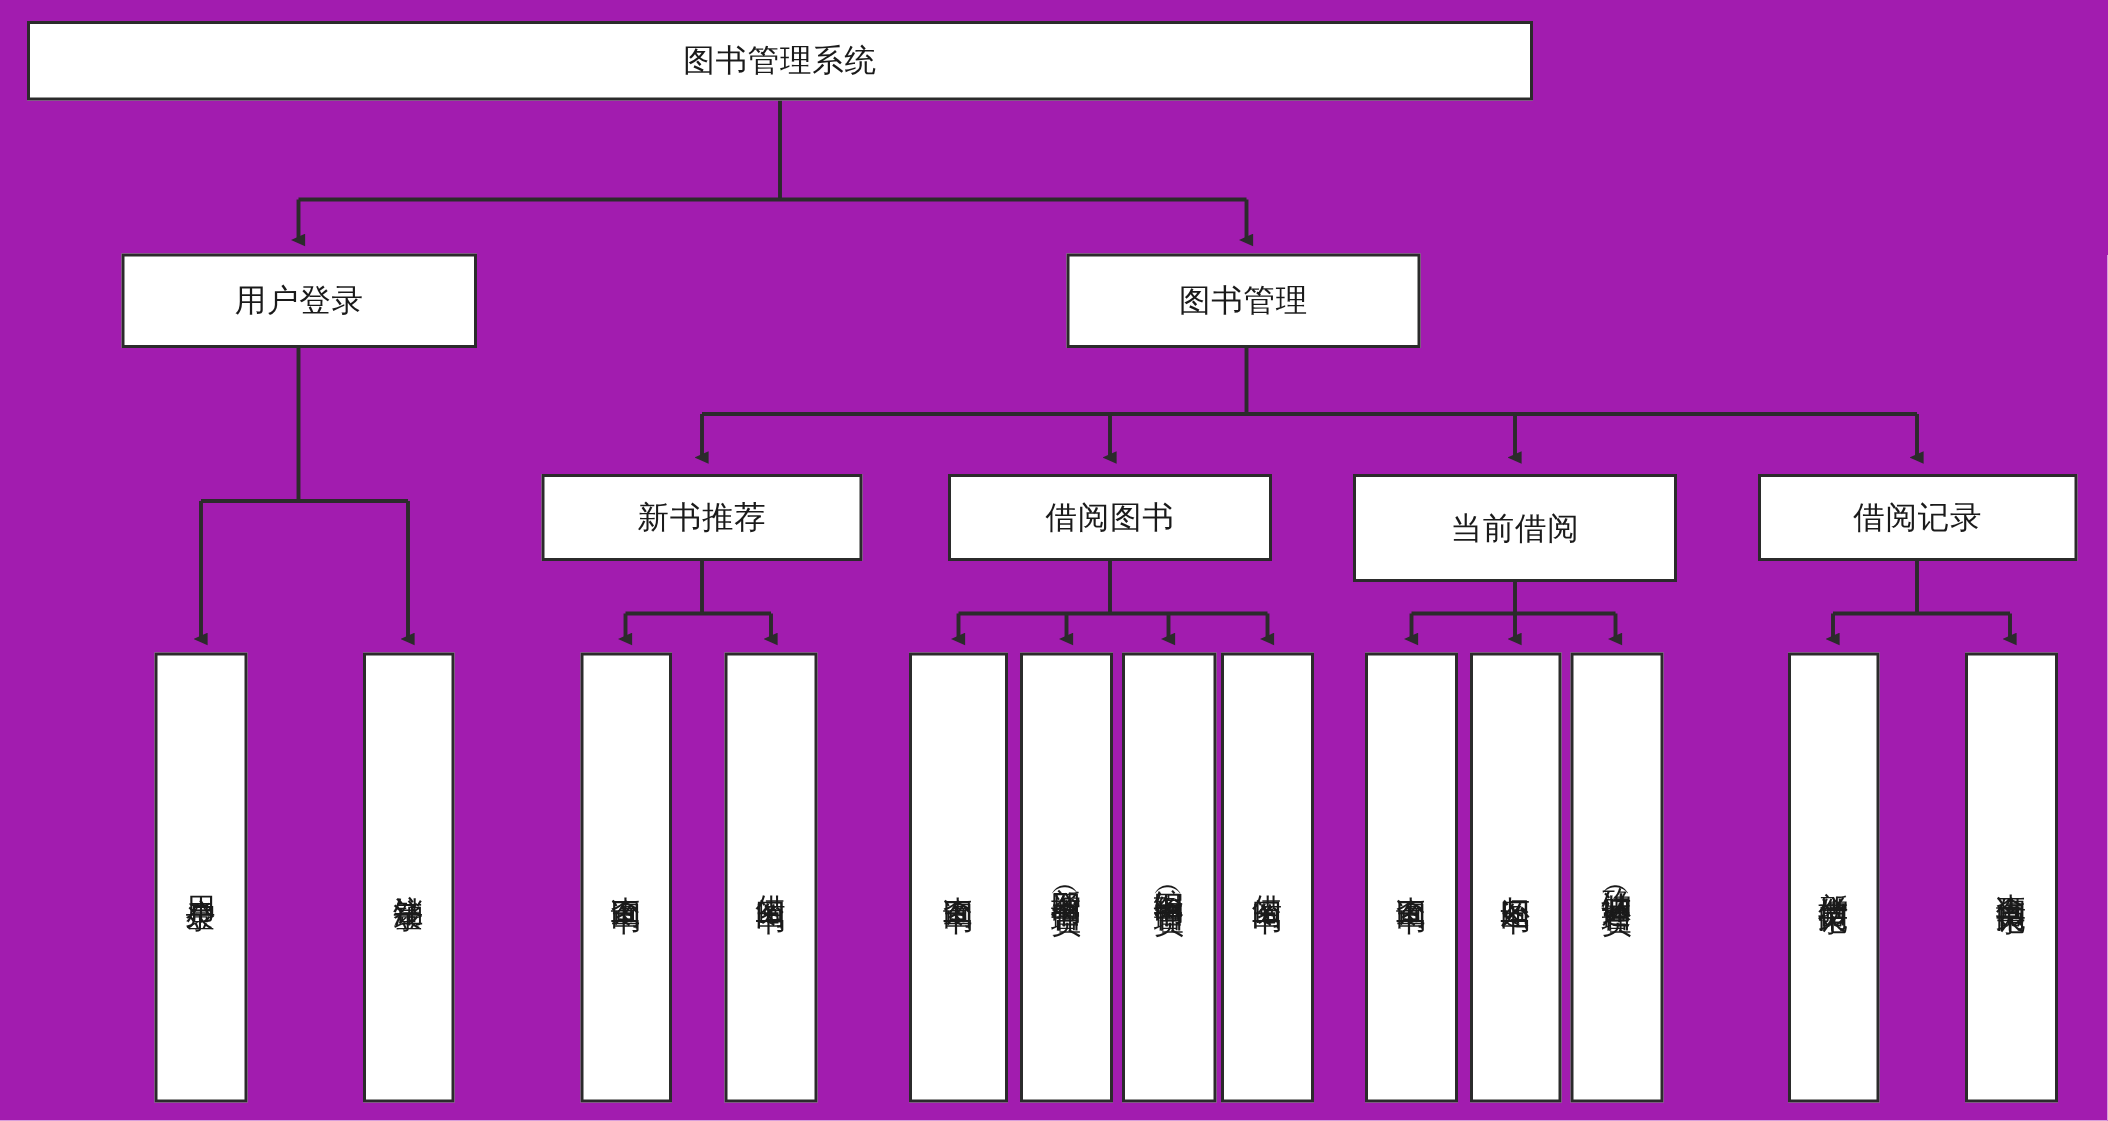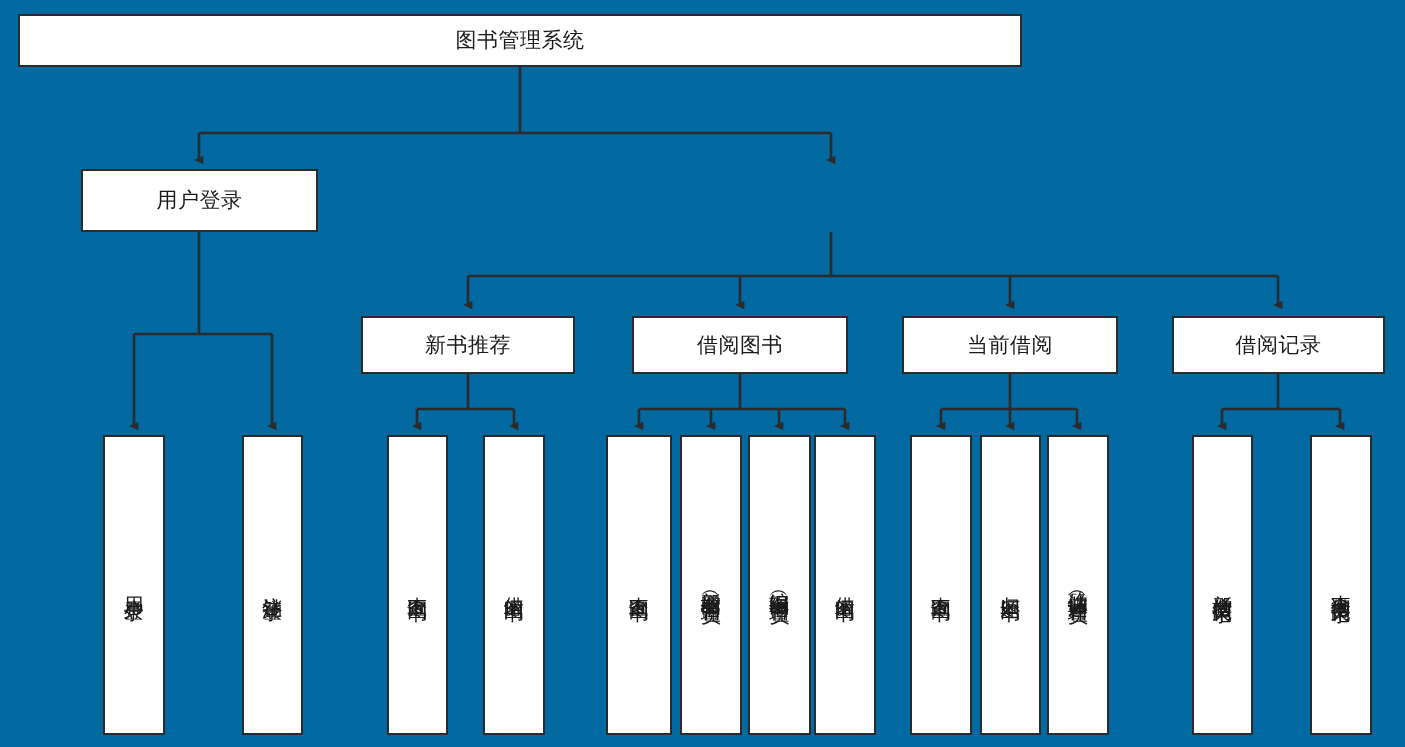--- a/index.html
+++ b/index.html
@@ -7,21 +7,21 @@
     padding: 0;
     background: #ffffff;
   }
   body {
     font-family: "DejaVu Sans", "Liberation Sans", sans-serif;
   }
   #canvas {
     position: relative;
     width: 1405px;
     height: 747px;
-    background: #0369a1;
+    background: #a21caf;
     overflow: hidden;
   }
   .node {
     position: absolute;
     box-sizing: border-box;
     border: 2.5px solid #2b2b2b;
     background: #ffffff;
     display: flex;
     align-items: center;
     justify-content: center;
@@ -124,30 +124,33 @@
   </svg>
 
   <div class="node" style="left:18px; top:14px; width:1004px; height:53px;">
     <span class="node-label">图书管理系统</span>
   </div>
 
   <div class="node" style="left:81px; top:169px; width:237px; height:63px;">
     <span class="node-label">用户登录</span>
   </div>
 
+  <div class="node" style="left:711px; top:169px; width:236px; height:63px;">
+    <span class="node-label">图书管理</span>
+  </div>
 
   <div class="node" style="left:361px; top:316px; width:214px; height:58px;">
     <span class="node-label">新书推荐</span>
   </div>
 
   <div class="node" style="left:632px; top:316px; width:216px; height:58px;">
     <span class="node-label">借阅图书</span>
   </div>
 
-  <div class="node" style="left:902px; top:316px; width:216px; height:58px;">
+  <div class="node" style="left:902px; top:316px; width:216px; height:72px;">
     <span class="node-label">当前借阅</span>
   </div>
 
   <div class="node" style="left:1172px; top:316px; width:213px; height:58px;align-items:center;">
     <span class="node-label">借阅记录</span>
   </div>
 
   <div class="node vertical" style="left:103px; top:435px; width:62px; height:300px;">
     <span class="node-label">用户登录</span>
   </div>

